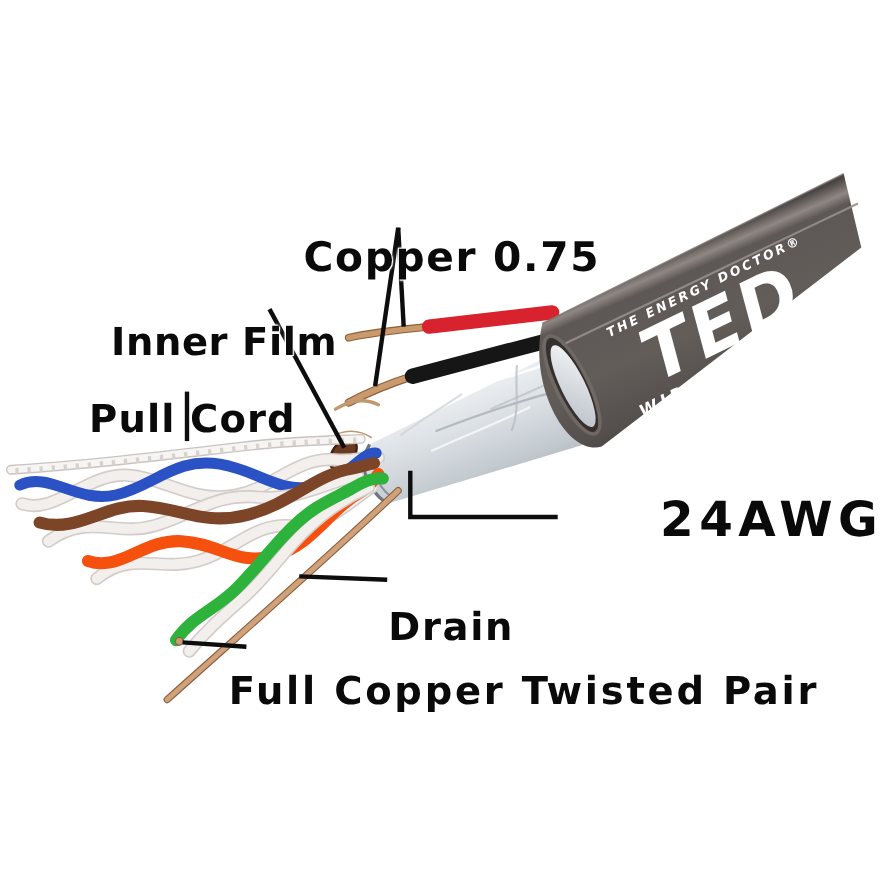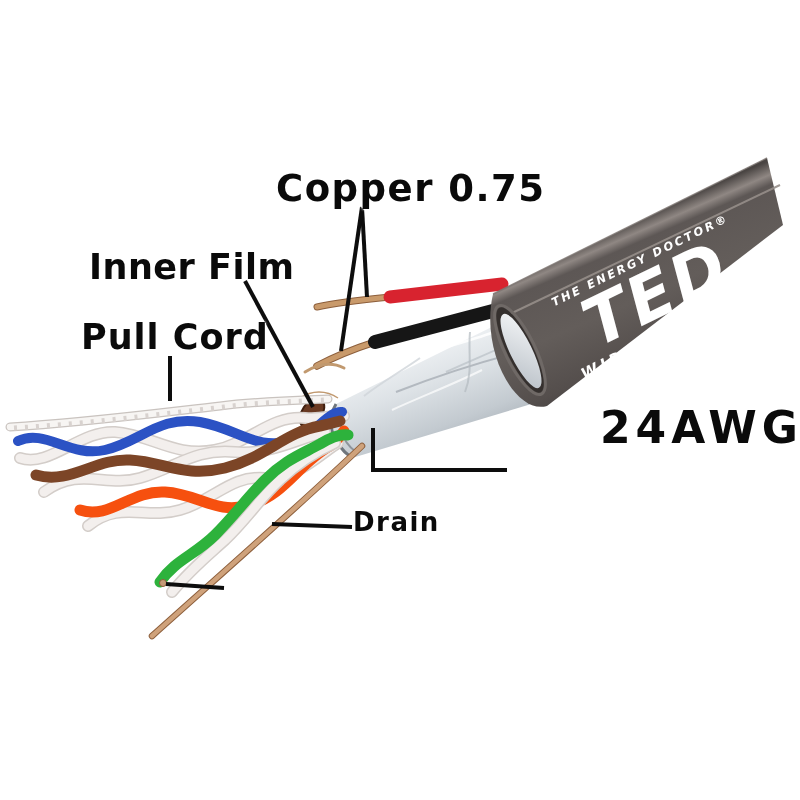--- a/index.html
+++ b/index.html
@@ -5,27 +5,28 @@
   html,body{margin:0;padding:0;background:#ffffff;}
   #stage{
     position:relative;width:800px;height:800px;background:#ffffff;
     overflow:hidden;font-family:"DejaVu Sans","Liberation Sans",sans-serif;
   }
   #art{position:absolute;left:0;top:0;}
   .lbl{
     position:absolute;color:#0a0a0a;font-weight:bold;line-height:1;
     white-space:nowrap;
     text-shadow:0 0 3px #fff,0 0 3px #fff,1px 1px 0 #fff,-1px -1px 0 #fff;
+    margin-top:45px;
   }
   .lbl-copper{left:276px;top:170px;font-size:37px;letter-spacing:1.5px;}
-  .lbl-inner{left:89px;top:250px;font-size:35px;letter-spacing:0.5px;text-align:right;}
+  .lbl-inner{left:101px;top:250px;font-size:35px;letter-spacing:0.5px;text-align:right;}
   .lbl-pull{left:81px;top:320px;font-size:35px;letter-spacing:1px;}
   .lbl-awg{left:600px;top:406px;font-size:44px;letter-spacing:5px;}
   .lbl-foil{left:508px;top:452px;font-size:34px;letter-spacing:0px;}
-  .lbl-drain{left:353px;top:509px;font-size:26px;letter-spacing:1.5px;}
+  .lbl-drain{left:353px;top:509px;font-size:35px;letter-spacing:1.5px;}
   .lbl-full{left:208px;top:567px;font-size:35px;letter-spacing:2.5px;}
   .logo{
     position:absolute;left:548px;top:250px;width:220px;text-align:center;
     transform:rotate(-26deg);color:#ffffff;font-style:italic;font-weight:bold;
   }
   .logo-top{font-size:11.5px;letter-spacing:2.5px;line-height:1.1;}
   .logo-ted{font-size:66px;letter-spacing:3px;line-height:0.95;font-weight:800;}
   .logo-bottom{font-size:15.5px;letter-spacing:4px;line-height:1.2;}
 </style>
 </head>
@@ -141,20 +142,21 @@
       <path d="M 272,524 L 352,527"></path>
       <path d="M 166,584 L 224,588"></path>
     </g>
   </svg>
 
   <div class="lbl lbl-copper">Copper 0.75</div>
   <div class="lbl lbl-inner">Inner Film</div>
   <div class="lbl lbl-pull">Pull Cord</div>
   <div class="lbl lbl-awg">24AWG</div>
   <div class="lbl lbl-drain">Drain</div>
+  <div class="lbl lbl-full">Full Copper Twisted Pair</div>
 
   <div class="logo">
     <div class="logo-top">THE ENERGY DOCTOR®</div>
     <div class="logo-ted">TED</div>
     <div class="logo-bottom">WIRING EXPERTS</div>
   </div>
 
 </div>
 
 </body></html>

